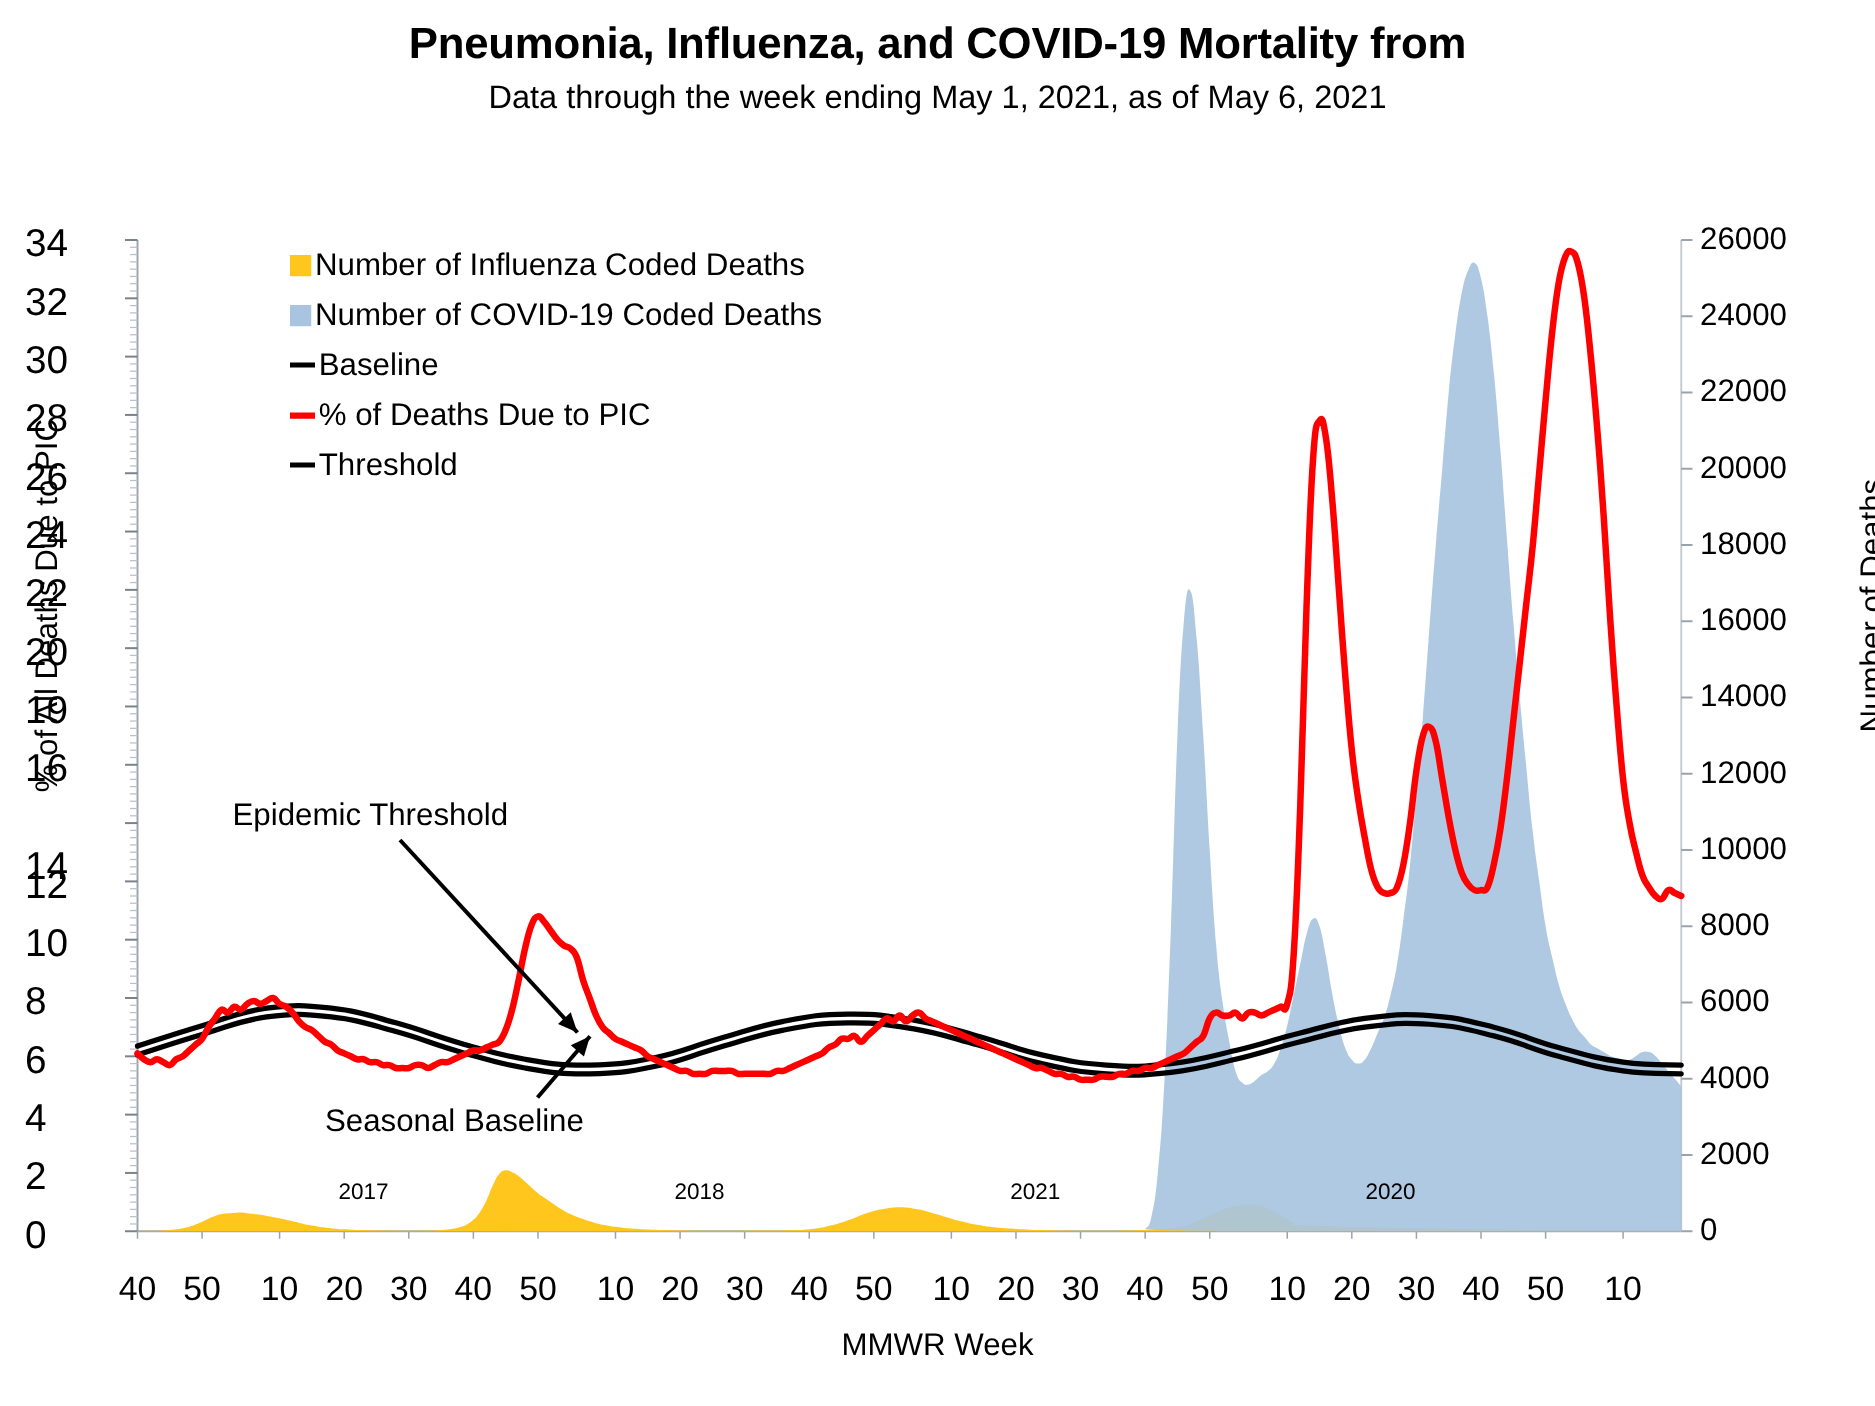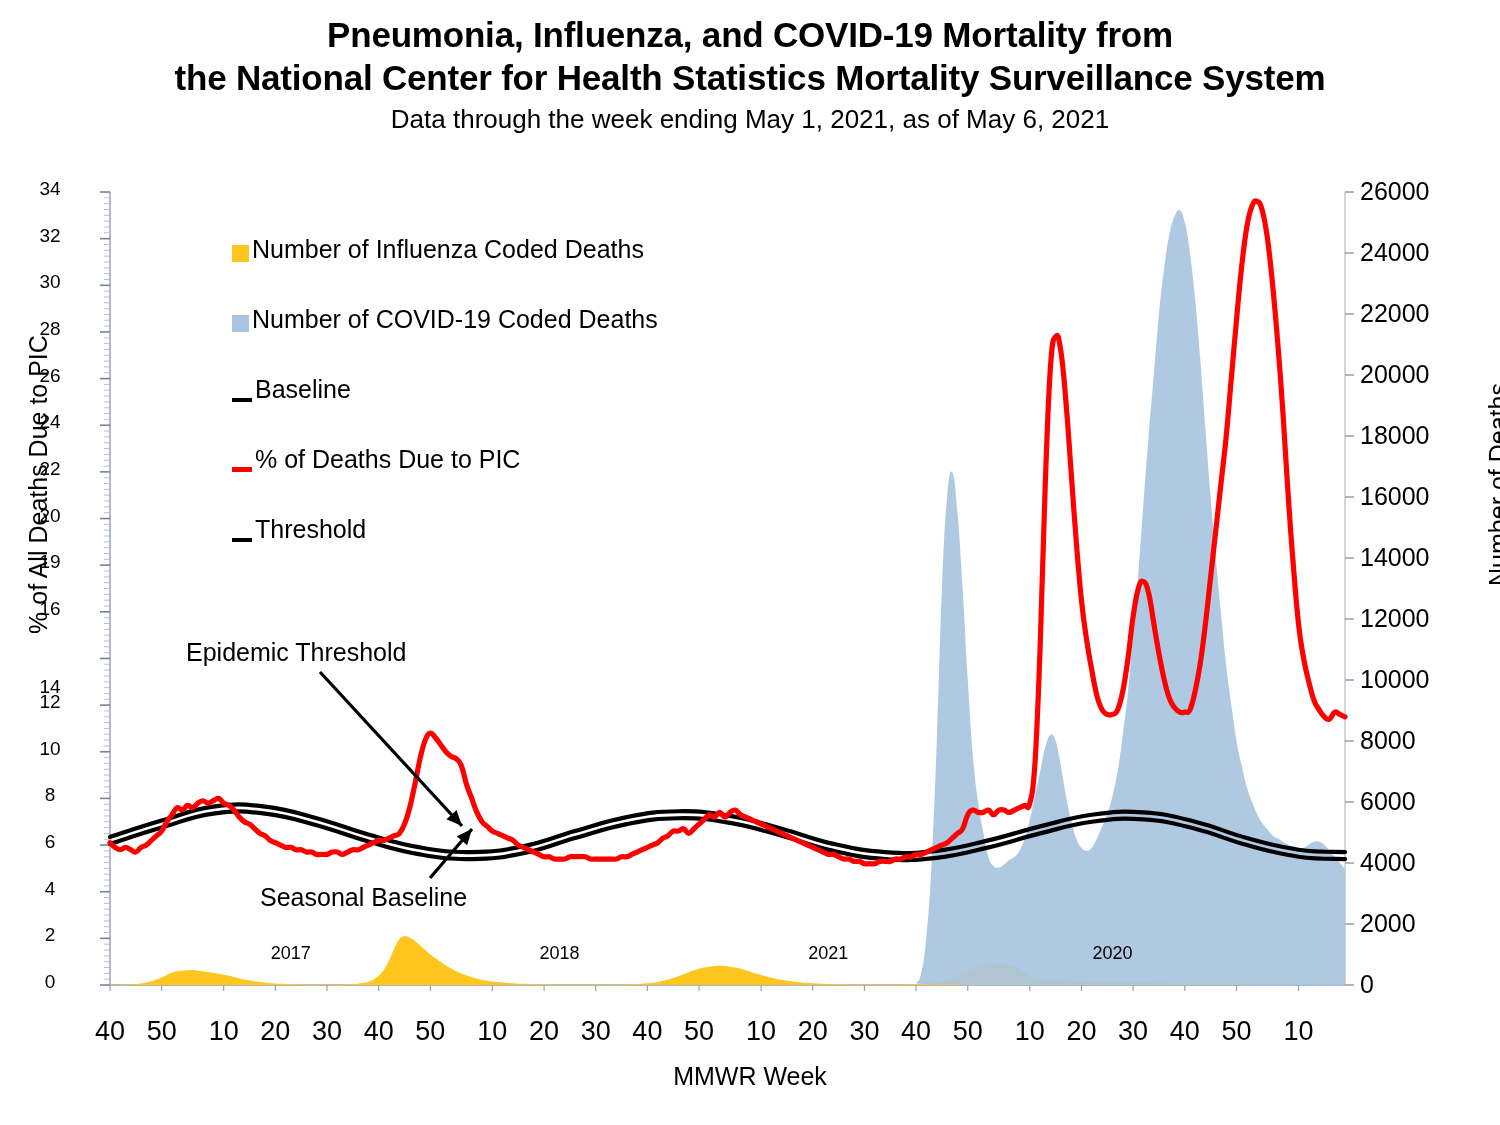--- a/index.html
+++ b/index.html
@@ -38,41 +38,41 @@
     font-size:25px;
     transform:rotate(-90deg);
     transform-origin:center center;
   }
   .axis-title-bottom{
     position:absolute;left:0;top:1062px;width:1500px;text-align:center;
     font-size:25px;
   }
 
   .ytick-left{
-    position:absolute;right:0;width:60px;text-align:center;
-    font-size:19px;line-height:1;
+    position:absolute;right:0;width:60px;text-align:left;
+    font-size:31px;line-height:1;
   }
   .ytick-right{
     position:absolute;left:0;width:110px;text-align:left;
     font-size:25px;line-height:1;
   }
   .xtick{
     position:absolute;top:0;width:60px;margin-left:-30px;text-align:center;
     font-size:27px;line-height:1;
   }
   .year-label{
     position:absolute;width:120px;margin-left:-60px;text-align:center;
     font-size:18px;line-height:1;
   }
 
   .legend{
     position:absolute;left:232px;top:192px;
   }
   .legend-row{
-    display:flex;align-items:flex-end;height:40px;margin-top:30px;
+    display:flex;align-items:center;height:40px;
   }
   .legend-swatch{
     width:17px;height:17px;margin-right:3px;flex:none;
   }
   .legend-dash{
     width:20px;height:5px;margin-right:3px;flex:none;
   }
   .legend-dash.thin{height:4px;}
   .legend-label{font-size:25px;line-height:1;white-space:nowrap;}
 
@@ -80,21 +80,20 @@
     position:absolute;font-size:25px;line-height:1;white-space:nowrap;
   }
 </style>
 </head>
 <body>
 
 <div id="chart-root">
 
   <div class="title-block">
     <div class="title-line">Pneumonia, Influenza, and COVID-19 Mortality from</div>
-    <div class="title-line">the National Center for Health Statistics Mortality Surveillance System</div>
     <div class="subtitle-line">Data through the week ending May 1, 2021, as of May 6, 2021</div>
   </div>
 
   <svg id="plot-svg" width="1500" height="1125" style="position:absolute;left:0;top:0;">
       <line x1="110" y1="192" x2="110" y2="985" stroke="#9aa3ad" stroke-width="1.5"></line>
       <line x1="1345" y1="192" x2="1345" y2="985" stroke="#c3c9d0" stroke-width="1.5"></line>
       <line x1="110" y1="985" x2="1345" y2="985" stroke="#9aa3ad" stroke-width="1.5"></line>
       <line x1="100" y1="985" x2="110" y2="985" stroke="#7a838d" stroke-width="1.6"></line>
       <line x1="104" y1="979.1691176470588" x2="110" y2="979.1691176470588" stroke="#b8c0c8" stroke-width="1"></line>
       <line x1="104" y1="973.3382352941177" x2="110" y2="973.3382352941177" stroke="#b8c0c8" stroke-width="1"></line>

